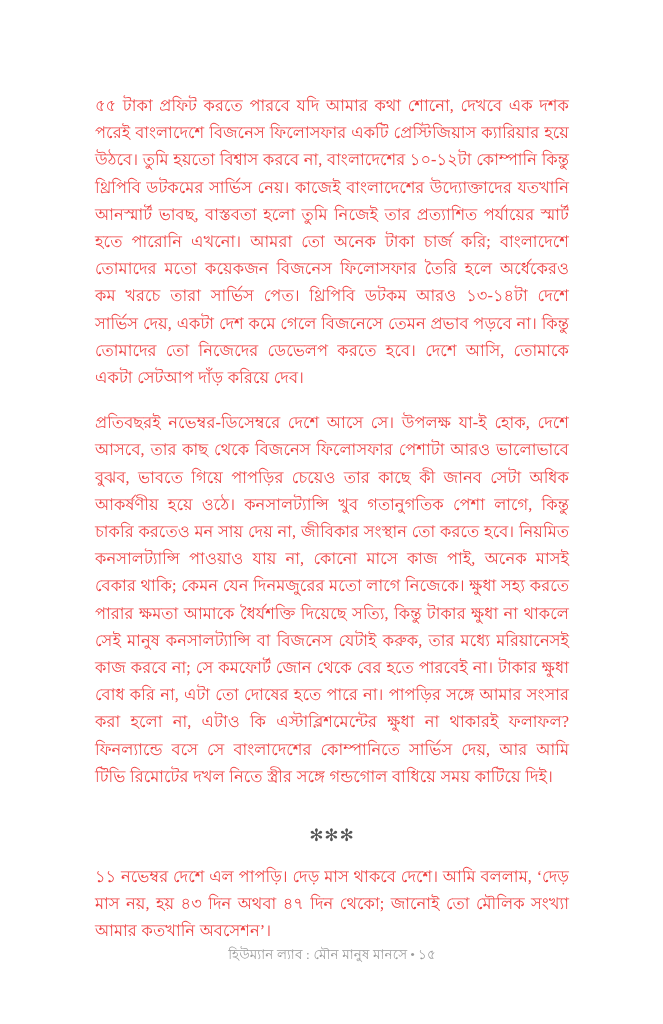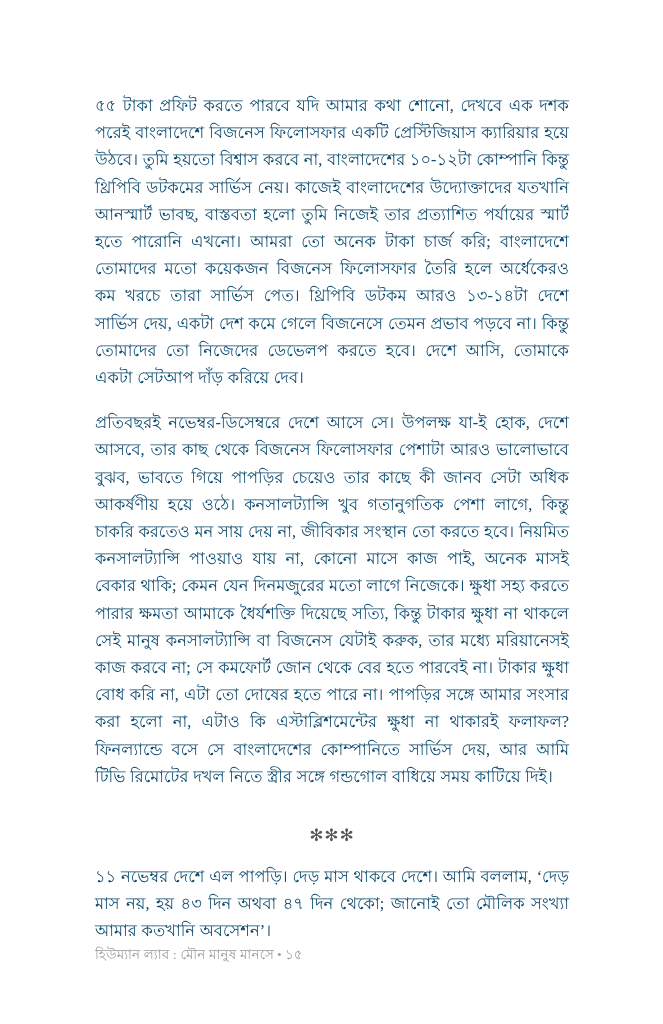--- a/index.html
+++ b/index.html
@@ -34,21 +34,21 @@
     width: 474px;
   }
 
   p.para {
     margin: 0 0 18px 0;
     padding: 0;
     text-align: justify;
     text-justify: inter-word;
     font-size: 16.3px;
     line-height: 27.2px;
-    color: #0c4a6e;
+    color: #ef4444;
     word-spacing: 0.5px;
     letter-spacing: 0.05px;
     text-indent: 0;
     font-weight: 400;
   }
   p.para:last-of-type {
     margin-bottom: 0;
   }
 
   .divider {
@@ -63,21 +63,21 @@
   }
 
   .spacer-before-divider { height: 14px; }
   .spacer-after-divider  { height: 14px; }
 
   .footer {
     position: absolute;
     left: 95px;
     top: 945px;
     width: 474px;
-    text-align: left;
+    text-align: center;
     font-size: 13.4px;
     line-height: 20px;
     color: #9b9b9b;
     letter-spacing: 0.2px;
     white-space: nowrap;
   }
   .footer .sep {
     display: inline-block;
     padding: 0 3px;
   }

